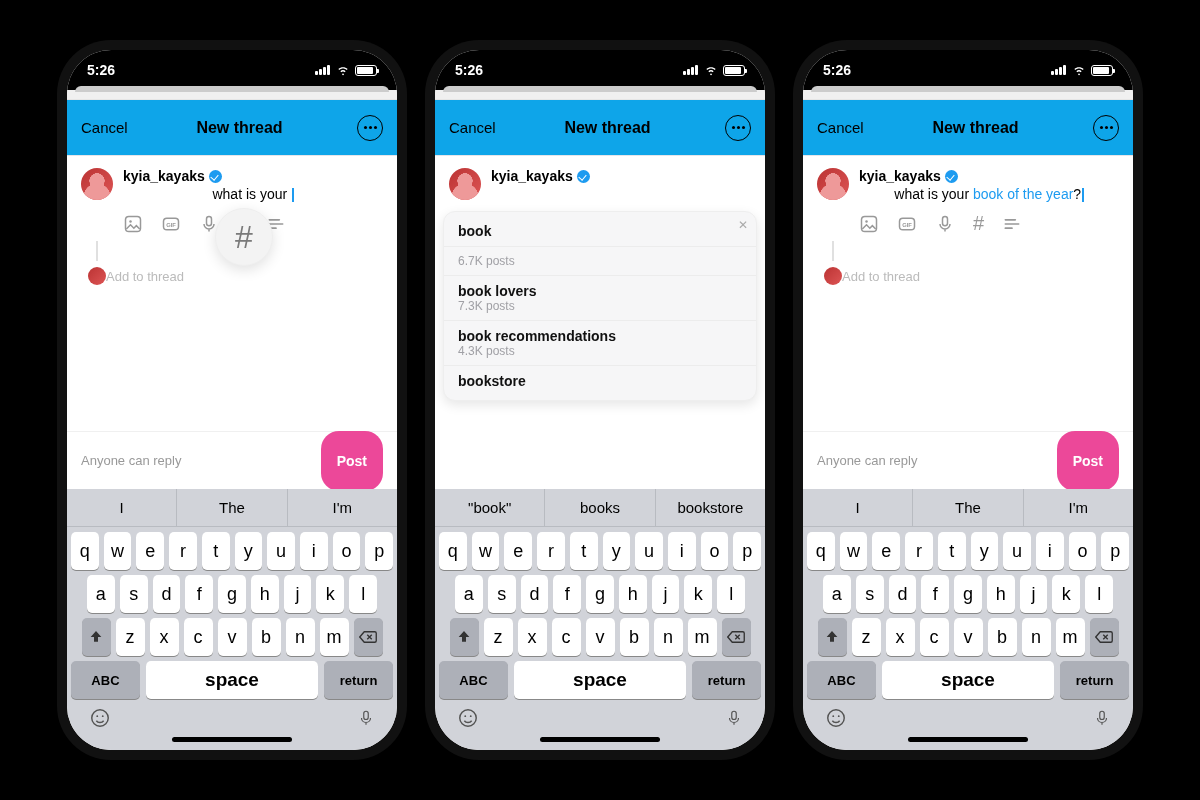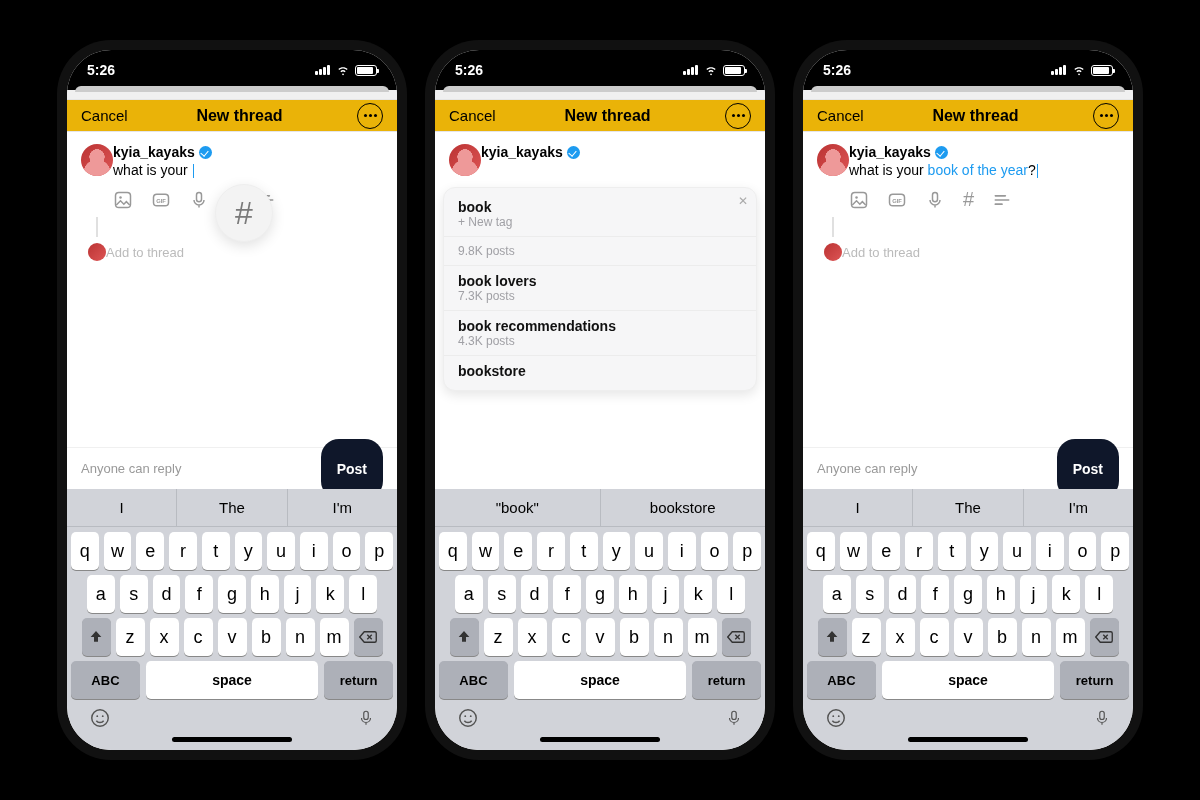--- a/index.html
+++ b/index.html
@@ -21,28 +21,28 @@
   .signal span{width:3px;background:#fff;border-radius:1px;}
   .signal span:nth-child(1){height:4px;} .signal span:nth-child(2){height:6px;} .signal span:nth-child(3){height:8px;} .signal span:nth-child(4){height:10px;}
   .wifi{width:14px;height:14px;}
   .batt{width:22px;height:11px;border:1px solid #fff;border-radius:3px;position:relative;}
   .batt::after{content:"";position:absolute;right:-3px;top:3px;width:2px;height:4px;background:#fff;border-radius:0 1px 1px 0;}
   .batt-fill{position:absolute;left:1px;top:1px;bottom:1px;width:16px;background:#fff;border-radius:1px;}
 
   .sheet-hint{height:10px;flex-shrink:0;background:#f0f0f0;border-bottom:1px solid #e6e6e6;position:relative;}
   .sheet-hint::before{content:"";position:absolute;top:-4px;left:8px;right:8px;height:6px;background:#ccc;border-radius:8px 8px 0 0;}
 
-  .navbar{height:32px;flex-shrink:0;display:flex;align-items:center;justify-content:space-between;padding:0 14px;border-bottom:1px solid var(--border);background:#eab308;position:relative;}
+  .navbar{height:56px;flex-shrink:0;display:flex;align-items:center;justify-content:space-between;padding:0 14px;border-bottom:1px solid var(--border);background:#0ea5e9;position:relative;}
   .nav-title{position:absolute;left:15px;right:0;text-align:center;font-weight:700;font-size:16px;}
   .cancel{font-size:15px;color:#000;z-index:1;}
   .more{width:26px;height:26px;border:1.5px solid #000;border-radius:50%;display:flex;align-items:center;justify-content:center;z-index:1;}
   .more span{width:3px;height:3px;background:#000;border-radius:50%;margin:0 1px;}
 
   .composer{flex:1;padding:12px 14px;position:relative;overflow:hidden;}
-  .row{display:flex;}
+  .row{display:flex;gap:10px;text-align:center;}
   .avatar{width:32px;height:32px;border-radius:50%;background:linear-gradient(135deg,#b33,#d55);flex-shrink:0;position:relative;overflow:hidden;}
   .avatar::after{content:"";position:absolute;inset:0;background:radial-gradient(circle at 50% 40%,#e99 0 30%,transparent 31%),radial-gradient(circle at 50% 90%,#e99 0 40%,transparent 41%);}
   .col{flex:1;min-width:0;}
   .uname{font-weight:600;font-size:14px;display:flex;align-items:center;gap:4px;}
   .verified{width:13px;height:13px;background:var(--accent);border-radius:50%;position:relative;}
   .verified::after{content:"";position:absolute;left:3.5px;top:3px;width:4px;height:6px;border:solid #fff;border-width:0 1.8px 1.8px 0;transform:rotate(40deg);}
   .txt{font-size:14px;color:#000;margin-top:2px;}
   .highlight{color:var(--accent);}
   .cursor{display:inline-block;width:1.5px;height:14px;background:var(--accent);vertical-align:middle;margin-left:1px;}
   .attach{display:flex;gap:18px;margin-top:10px;color:#999;font-size:18px;align-items:center;}
@@ -54,36 +54,36 @@
 
   .hash-bubble{position:absolute;width:58px;height:58px;background:#f3f3f3;border-radius:50%;display:flex;align-items:center;justify-content:center;font-size:32px;color:#7a7a7a;box-shadow:0 4px 14px rgba(0,0,0,.12);border:1px solid #eee;}
 
   .dropdown{position:absolute;left:8px;right:8px;top:55px;background:#f6f6f7;border-radius:12px;box-shadow:0 4px 12px rgba(0,0,0,.1);padding:4px 0;border:1px solid #eee;z-index:3;}
   .dd-close{position:absolute;top:6px;right:8px;font-size:12px;color:#aaa;}
   .dd-item{padding:7px 14px;border-bottom:1px solid #ececec;}
   .dd-item:last-child{border-bottom:none;}
   .dd-name{font-size:14px;font-weight:600;color:#111;}
   .dd-sub{font-size:12px;color:#a0a0a5;}
 
-  .footer{height:42px;flex-shrink:0;display:flex;align-items:center;justify-content:space-between;padding:0 14px;border-top:1px solid #f0f0f0;}
+  .footer{height:58px;flex-shrink:0;display:flex;align-items:center;justify-content:space-between;padding:0 14px;border-top:1px solid #f0f0f0;}
   .audience{font-size:13px;color:#999;}
-  .post{background:#0f172a;color:#fff;font-size:14px;font-weight:700;padding:22px 16px;border-radius:18px;}
+  .post{background:#ec4899;color:#fff;font-size:14px;font-weight:700;padding:22px 16px;border-radius:18px;}
 
   
   .kb{flex-shrink:0;background:var(--key-bg);padding-bottom:8px;}
   .suggest{height:38px;display:flex;border-bottom:1px solid #b8bbc1;}
   .suggest div{flex:1;display:flex;align-items:center;justify-content:center;font-size:15px;border-right:1px solid #b8bbc1;}
   .suggest div:last-child{border-right:none;}
   .krow{display:flex;justify-content:center;gap:5px;padding:5px 4px 0;}
   .key{flex:1;max-width:29px;height:38px;background:#fff;border-radius:5px;box-shadow:0 1px 0 #888;display:flex;align-items:center;justify-content:center;font-size:18px;}
   .krow.r2{padding-left:20px;padding-right:20px;}
   .key.shift,.key.del{background:#adb0b8;}
   .krow.r4{gap:6px;padding:5px 4px 0;font-weight:bold;}
   .key.abc,.key.ret{flex:2;max-width:none;font-size:13px;background:#adb0b8;}
-  .key.space{flex:5;max-width:none;font-size:14px;}
+  .key.space{flex:5;max-width:none;font-size:19px;}
   .kb-bottom{display:flex;justify-content:space-between;padding:8px 22px 0;color:#555;}
   .homebar{width:120px;height:5px;background:#000;border-radius:3px;margin:8px auto 0;}
 
   svg{display:block;}
 </style>
 </head>
 <body>
 
 <div class="phone">
   <div class="notch"></div>
@@ -256,42 +256,42 @@
             <span>kyia_kayaks</span>
             <span class="verified"></span>
           </div>
       </div>
     </div>
     <div class="dropdown">
       <span class="dd-close">✕</span>
       <div id="dd-list">
           <div class="dd-item">
             <div class="dd-name">book</div>
-            <div class="dd-sub">+ New tag</div>
           </div>
           <div class="dd-item">
-            <div class="dd-sub">9.8K posts</div>
+            <div class="dd-sub">6.7K posts</div>
           </div>
           <div class="dd-item">
             <div class="dd-name">book lovers</div>
             <div class="dd-sub">7.3K posts</div>
           </div>
           <div class="dd-item">
             <div class="dd-name">book recommendations</div>
             <div class="dd-sub">4.3K posts</div>
           </div>
           <div class="dd-item">
             <div class="dd-name">bookstore</div>
           </div>
         </div>
     </div>
   </div>
   <div class="kb">
     <div class="suggest">
       <div>"book"</div>
+      <div>books</div>
       <div>bookstore</div>
     </div>
     <div class="krow">
         <div class="key">q</div>
         <div class="key">w</div>
         <div class="key">e</div>
         <div class="key">r</div>
         <div class="key">t</div>
         <div class="key">y</div>
         <div class="key">u</div>

